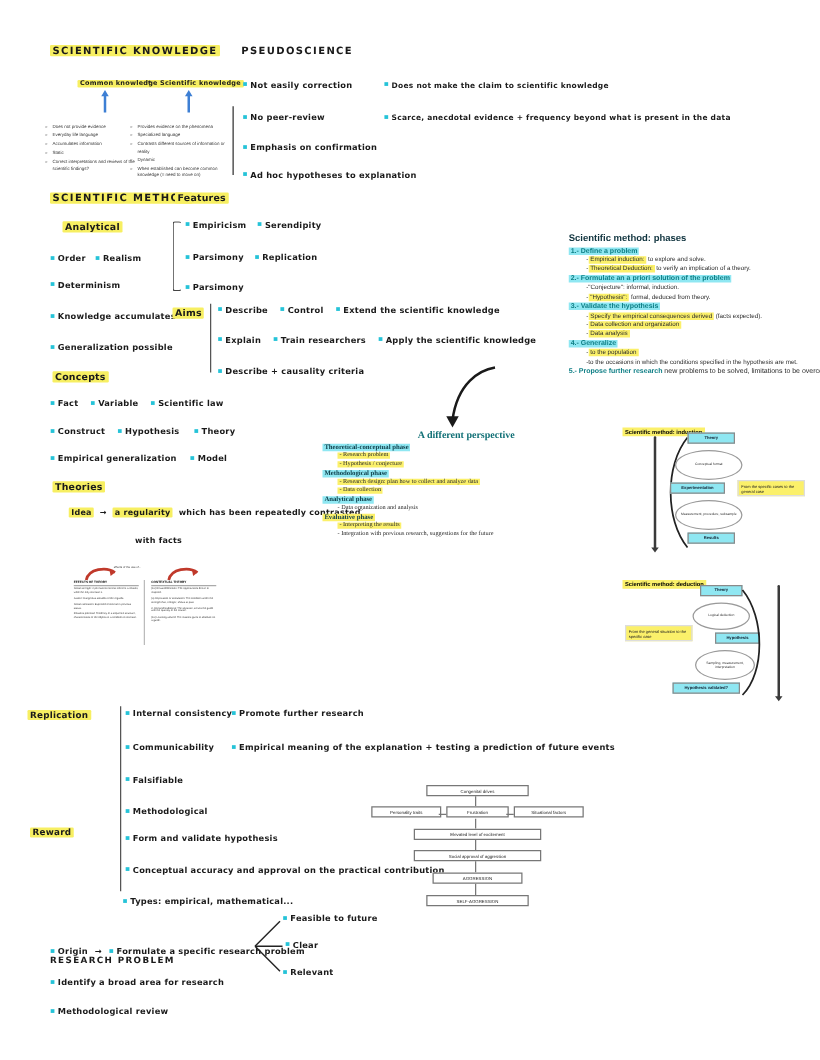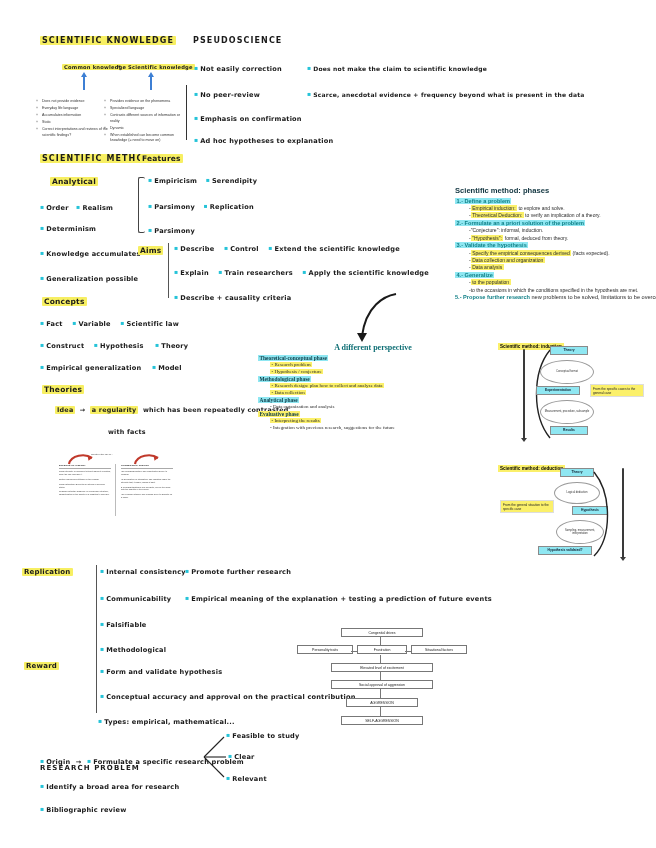--- a/index.html
+++ b/index.html
@@ -341,29 +341,29 @@
   <div class="hw head blur" style="left:40px;top:764px;font-size:7px;"><span>RESEARCH PROBLEM</span></div>
 
   <div class="hw itm blur" style="left:40px;top:757px;">
     <span class="bul">▪</span><span>Origin</span>
     <span style="margin:0 3px;">→</span>
     <span class="bul">▪</span><span>Formulate a specific research problem</span></div>
 
   <div class="hw itm blur" style="left:40px;top:782px;">
     <span class="bul">▪</span><span>Identify a broad area for research</span></div>
   <div class="hw itm blur" style="left:40px;top:805px;">
-    <span class="bul">▪</span><span>Bibliographic review</span></div>
+    <span class="bul">▪</span><span>Methodological review</span></div>
 
   <svg style="position:absolute;left:200px;top:733px;" width="46" height="48" viewBox="0 0 46 48">
     <path d="M4 24 L24 4" fill="none" stroke="#222" stroke-width="1.1"></path>
     <path d="M4 24 L26 24" fill="none" stroke="#222" stroke-width="1.1"></path>
     <path d="M4 24 L24 44" fill="none" stroke="#222" stroke-width="1.1"></path>
   </svg>
   <div class="hw itm blur" style="left:226px;top:731px;">
-    <span class="bul">▪</span><span>Feasible to study</span></div>
+    <span class="bul">▪</span><span>Feasible to future</span></div>
   <div class="hw itm blur" style="left:228px;top:752px;">
     <span class="bul">▪</span><span>Clear</span></div>
   <div class="hw itm blur" style="left:226px;top:774px;">
     <span class="bul">▪</span><span>Relevant</span></div>
 
   <div style="position:absolute;left:297px;top:628px;width:170px;height:110px;" class="blur">
     <div class="fbox" style="left:44px;top:0;width:80px;">Congenital drives</div>
     <div class="fconn v" style="left:83px;top:9px;height:8px;"></div>
 
     <div class="fbox" style="left:0px;top:17px;width:54px;">Personality traits</div>

